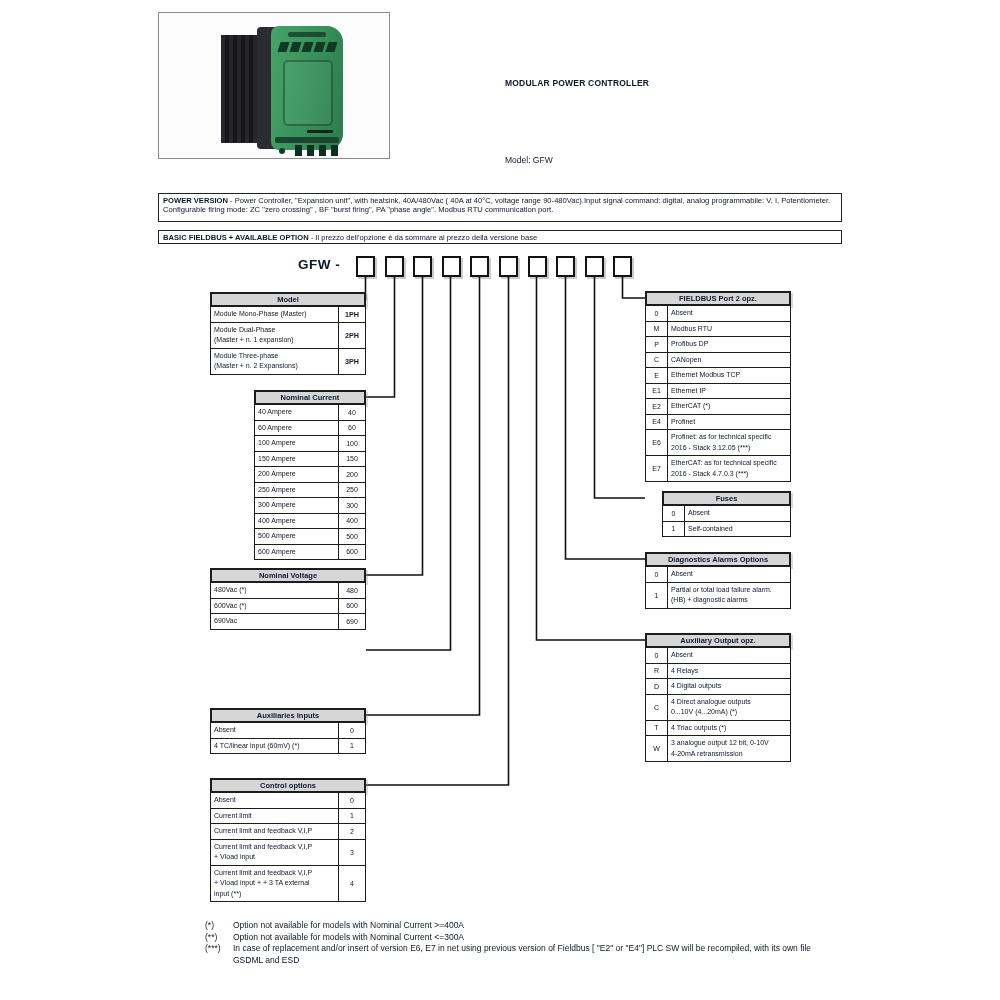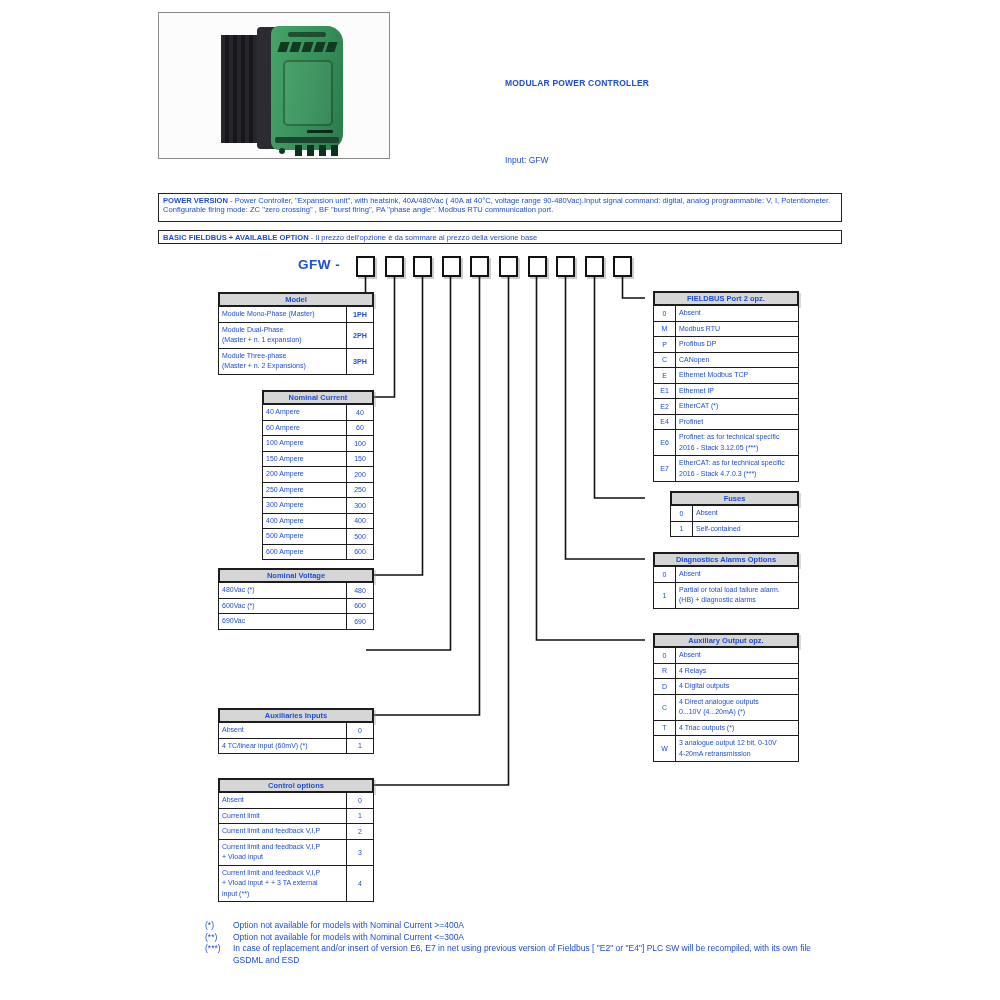--- a/index.html
+++ b/index.html
@@ -1,17 +1,17 @@
 <!DOCTYPE html>
 <html><head>
 <meta charset="utf-8">
 <style>
   html,body{margin:0;padding:0;background:#e8e8e8;}
   .page{position:relative;width:1000px;height:1000px;background:#ffffff;
-        font-family:"Liberation Sans", sans-serif;color:#1d4ed8;overflow:hidden;}
+        font-family:"Liberation Sans", sans-serif;color:#0f172a;overflow:hidden;}
   .abs{position:absolute;}
 
   
   .photo-frame{left:158px;top:12px;width:230px;height:145px;border:1px solid #8a8a8a;background:#fcfcfc;}
   .photo-frame > div{position:absolute;}
   .heatsink{left:62px;top:22px;width:78px;height:108px;
             background:repeating-linear-gradient(90deg,#26262c 0 4px,#17171b 4px 8px);}
   .dev-body{left:98px;top:14px;width:70px;height:122px;background:#2b2b31;border-radius:4px;}
   .dev-front{left:112px;top:13px;width:72px;height:124px;border-radius:8px 16px 16px 8px;
              background:linear-gradient(100deg,#46a468 0%,#37915a 55%,#2b7c4b 100%);}
@@ -39,21 +39,21 @@
   
   .gfw{left:298px;top:257px;font-size:13.5px;font-weight:bold;letter-spacing:.5px;}
   .code-boxes{left:356px;top:256px;display:flex;gap:9.6px;}
   .code-box{width:19px;height:21px;box-sizing:border-box;border:2px solid #111;background:#fff;
             box-shadow:2px 2px 0 rgba(140,140,140,.45);}
 
   
   .connectors{left:0;top:0;pointer-events:none;}
 
   
-  .tbl{position:absolute;box-sizing:border-box;margin-left:8px;}
+  .tbl{position:absolute;box-sizing:border-box;}
   .tbl-left{left:210px;width:156px;}
   .tbl-right{left:645px;width:146px;}
   .tbl-head{box-sizing:border-box;border:2px solid #1c1c1c;background:#d6d6d6;text-align:center;
             font-weight:bold;font-size:7.5px;height:15px;line-height:12px;
             box-shadow:2px 2px 0 rgba(150,150,150,.35);}
   .tbl-row{display:flex;margin-top:-1px;background:#fff;}
   .cell{box-sizing:border-box;border:1px solid #1c1c1c;font-size:7px;}
   .cell.lab{flex:1;padding:2px 3px;line-height:10.5px;white-space:pre-line;}
   .cell.code{display:flex;align-items:center;justify-content:center;text-align:left;}
   .tbl[data-code-side="right"] .cell.code{width:28px;margin-left:-1px;}
@@ -93,21 +93,21 @@
       <div class="bottom-band"></div>
       <div class="bslot" style="left:24px"></div>
       <div class="bslot" style="left:36px"></div>
       <div class="bslot" style="left:48px"></div>
       <div class="bslot" style="left:60px"></div>
       <div class="bdot"></div>
     </div>
   </div>
 
   <div class="abs doc-title">MODULAR POWER CONTROLLER</div>
-  <div class="abs doc-model">Input: GFW</div>
+  <div class="abs doc-model">Model: GFW</div>
 
   <div class="abs banner banner1"><b>POWER VERSION</b><span> - Power Controller, "Expansion unit", with heatsink, 40A/480Vac ( 40A at 40°C, voltage range  90-480Vac).Input signal command: digital, analog programmabile: V, I, Potentiometer. Configurable firing mode:  ZC "zero crossing" , BF "burst firing", PA "phase angle". Modbus RTU communication port.</span></div>
   <div class="abs banner banner2"><b>BASIC FIELDBUS + AVAILABLE OPTION</b><span> - Il prezzo dell'opzione è da sommare al prezzo della versione base</span></div>
 
   <div class="abs gfw">GFW -</div>
   <div class="abs code-boxes">
       <div class="code-box"></div>
       <div class="code-box"></div>
       <div class="code-box"></div>
       <div class="code-box"></div>

